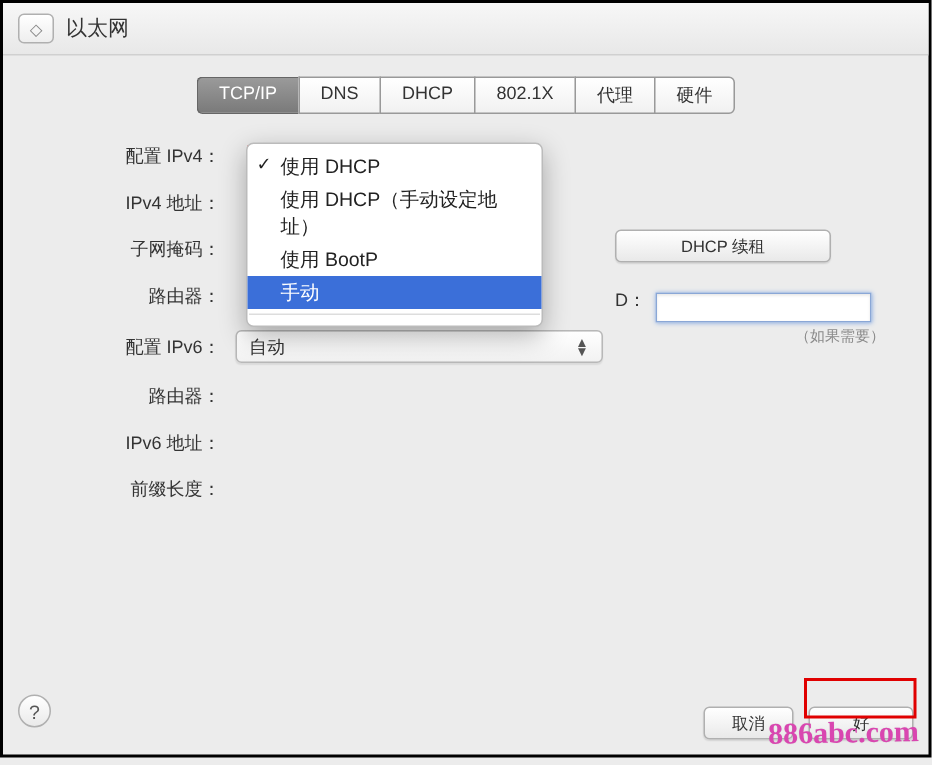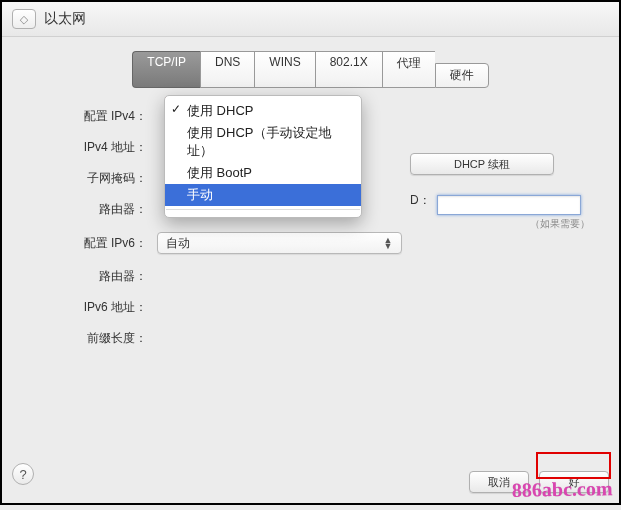--- a/index.html
+++ b/index.html
@@ -46,21 +46,21 @@
     .tab {
       padding: 3px 14px;
       font-size: 12px;
       border: 1px solid #999;
       border-right: none;
       background: linear-gradient(#fff,#f1f1f1);
       color: #333;
       cursor: pointer;
     }
     .tab:first-child { border-radius: 4px 0 0 4px; }
-    .tab:last-child { border-radius: 0 4px 4px 0; border-right: 1px solid #999; margin-top: 12px; }
+    .tab:last-child { border-radius: 0 4px 4px 0; border-right: 1px solid #999; }
     .tab.active {
       background: linear-gradient(#9a9a9a,#7a7a7a);
       color: #fff;
       border-color: #666;
     }
     .content {
       padding: 20px 20px 10px 20px;
       position: relative;
     }
     .row {
@@ -225,21 +225,21 @@
 
 <div class="outer-border">
   <div class="titlebar">
     <div class="back-icon">◇</div>
     <div class="title">以太网</div>
   </div>
 
   <div class="tabs">
     <div class="tab active">TCP/IP</div>
     <div class="tab">DNS</div>
-    <div class="tab">WINS</div>
+    <div class="tab">DHCP</div>
     <div class="tab">802.1X</div>
     <div class="tab">代理</div>
     <div class="tab">硬件</div>
   </div>
 
   <div class="content">
     <div class="row">
       <div class="label">配置 IPv4：</div>
     </div>
     <div class="row">

